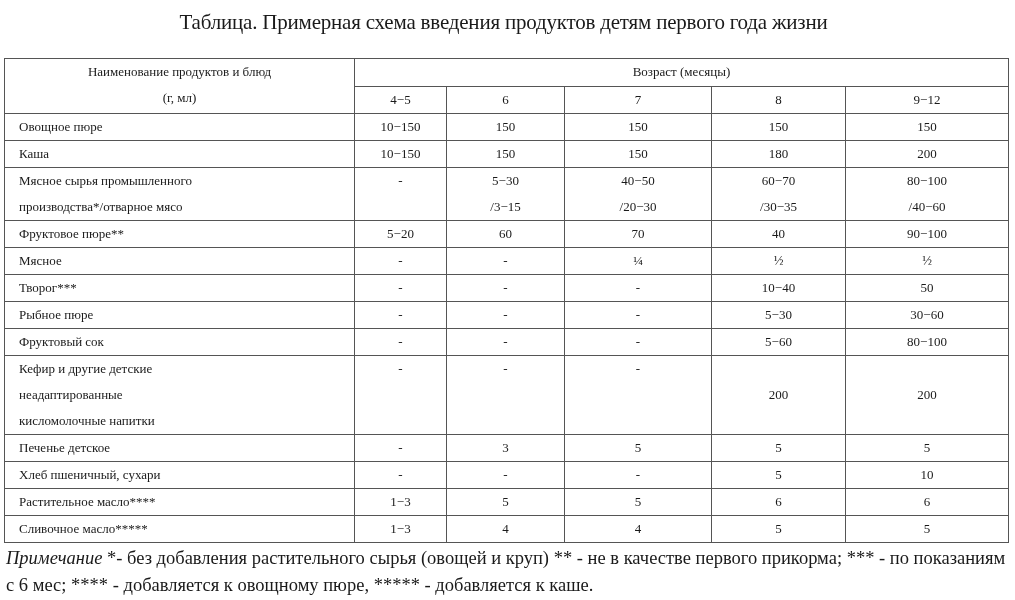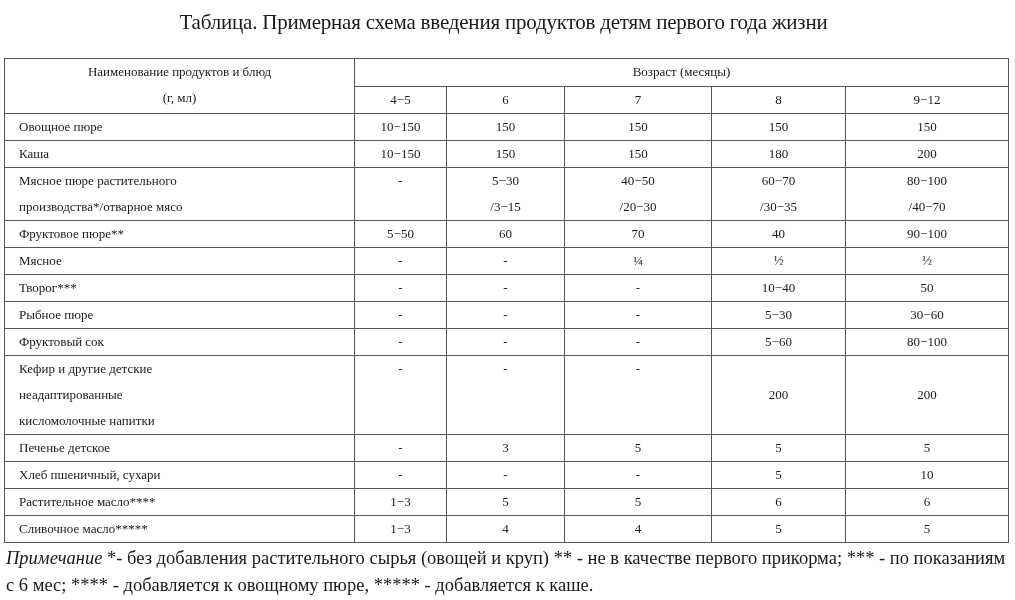--- a/index.html
+++ b/index.html
@@ -93,49 +93,49 @@
         </td>
         <td>
           <span class="cell-line">180</span>
         </td>
         <td>
           <span class="cell-line">200</span>
         </td>
       </tr>
       <tr>
         <td class="name">
-          <span class="cell-line">Мясное пюре растительного</span>
+          <span class="cell-line">Мясное сырья промышленного</span>
           <span class="cell-line">производства*/отварное мясо</span>
         </td>
         <td>
           <span class="cell-line">-</span>
         </td>
         <td>
           <span class="cell-line">5−30</span>
           <span class="cell-line">/3−15</span>
         </td>
         <td>
           <span class="cell-line">40−50</span>
           <span class="cell-line">/20−30</span>
         </td>
         <td>
           <span class="cell-line">60−70</span>
           <span class="cell-line">/30−35</span>
         </td>
         <td>
           <span class="cell-line">80−100</span>
-          <span class="cell-line">/40−70</span>
+          <span class="cell-line">/40−60</span>
         </td>
       </tr>
       <tr>
         <td class="name">
           <span class="cell-line">Фруктовое пюре**</span>
         </td>
         <td>
-          <span class="cell-line">5−50</span>
+          <span class="cell-line">5−20</span>
         </td>
         <td>
           <span class="cell-line">60</span>
         </td>
         <td>
           <span class="cell-line">70</span>
         </td>
         <td>
           <span class="cell-line">40</span>
         </td>

